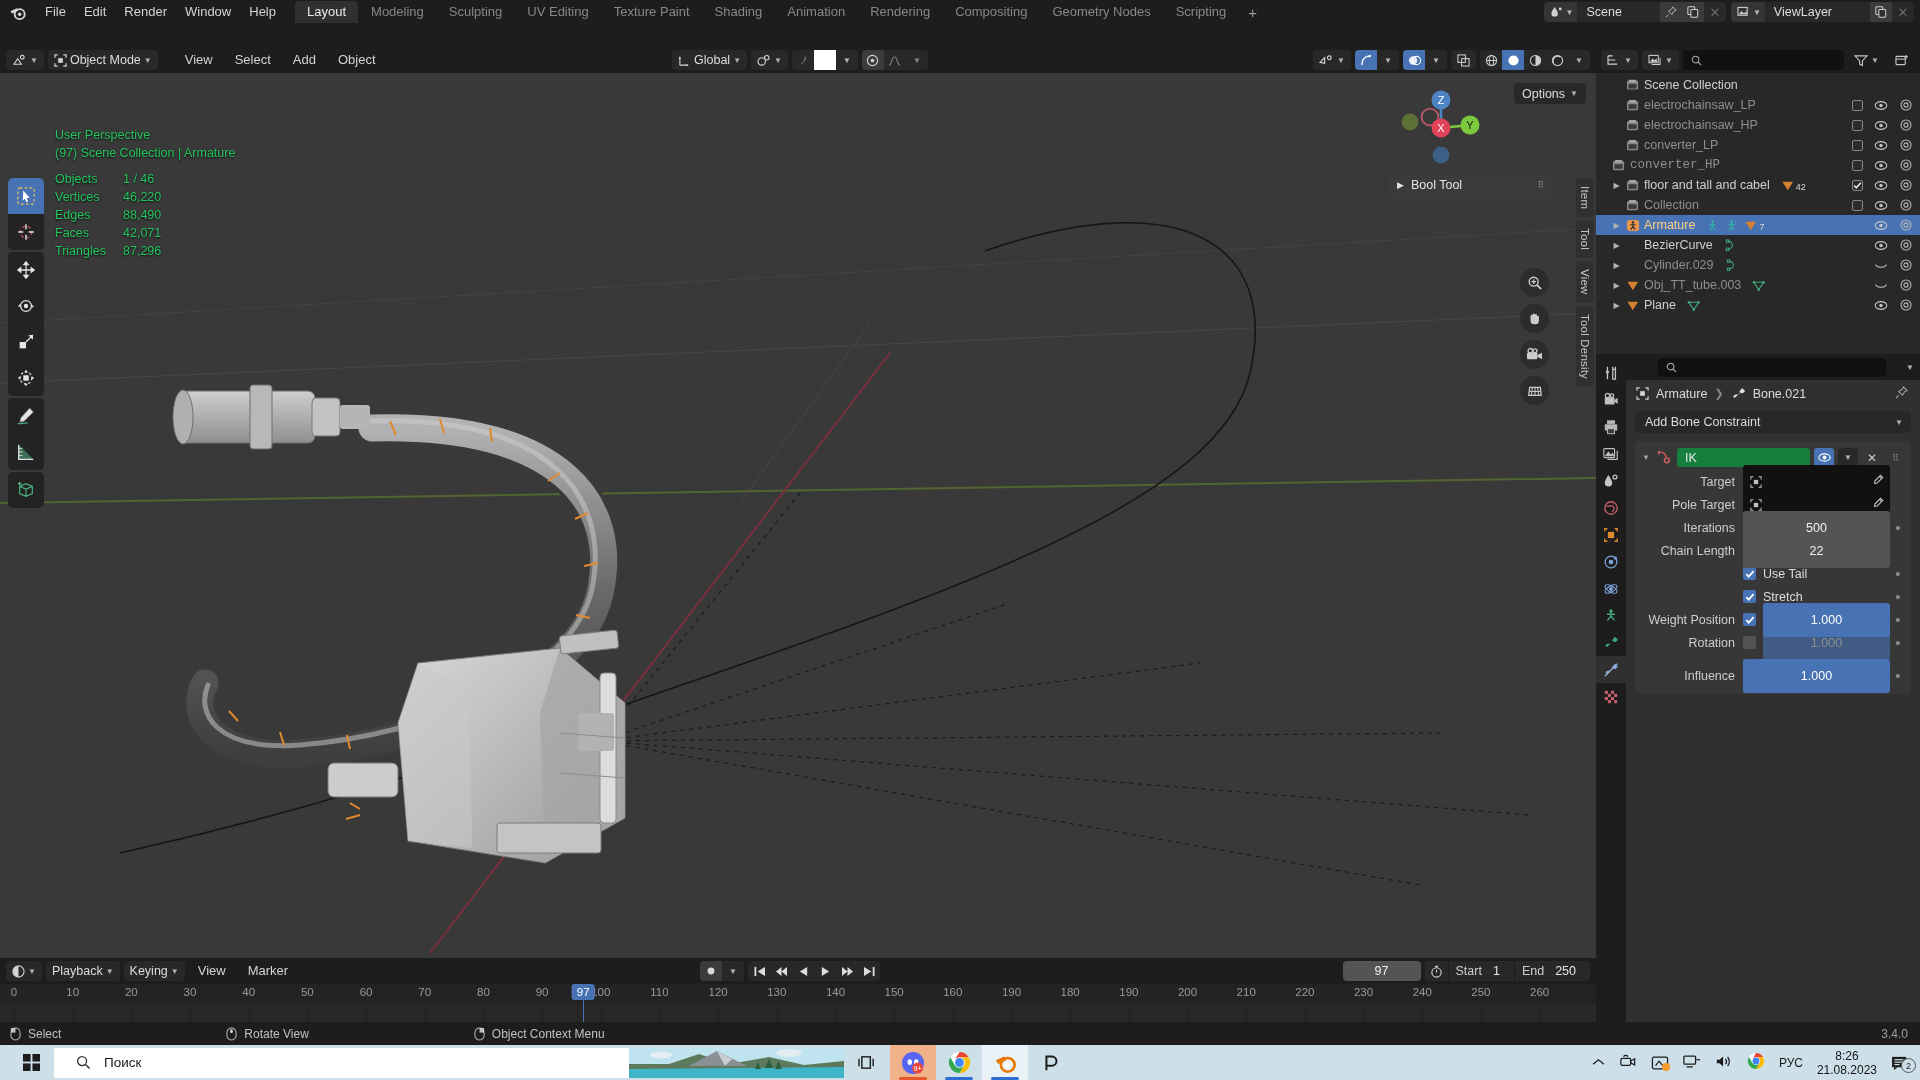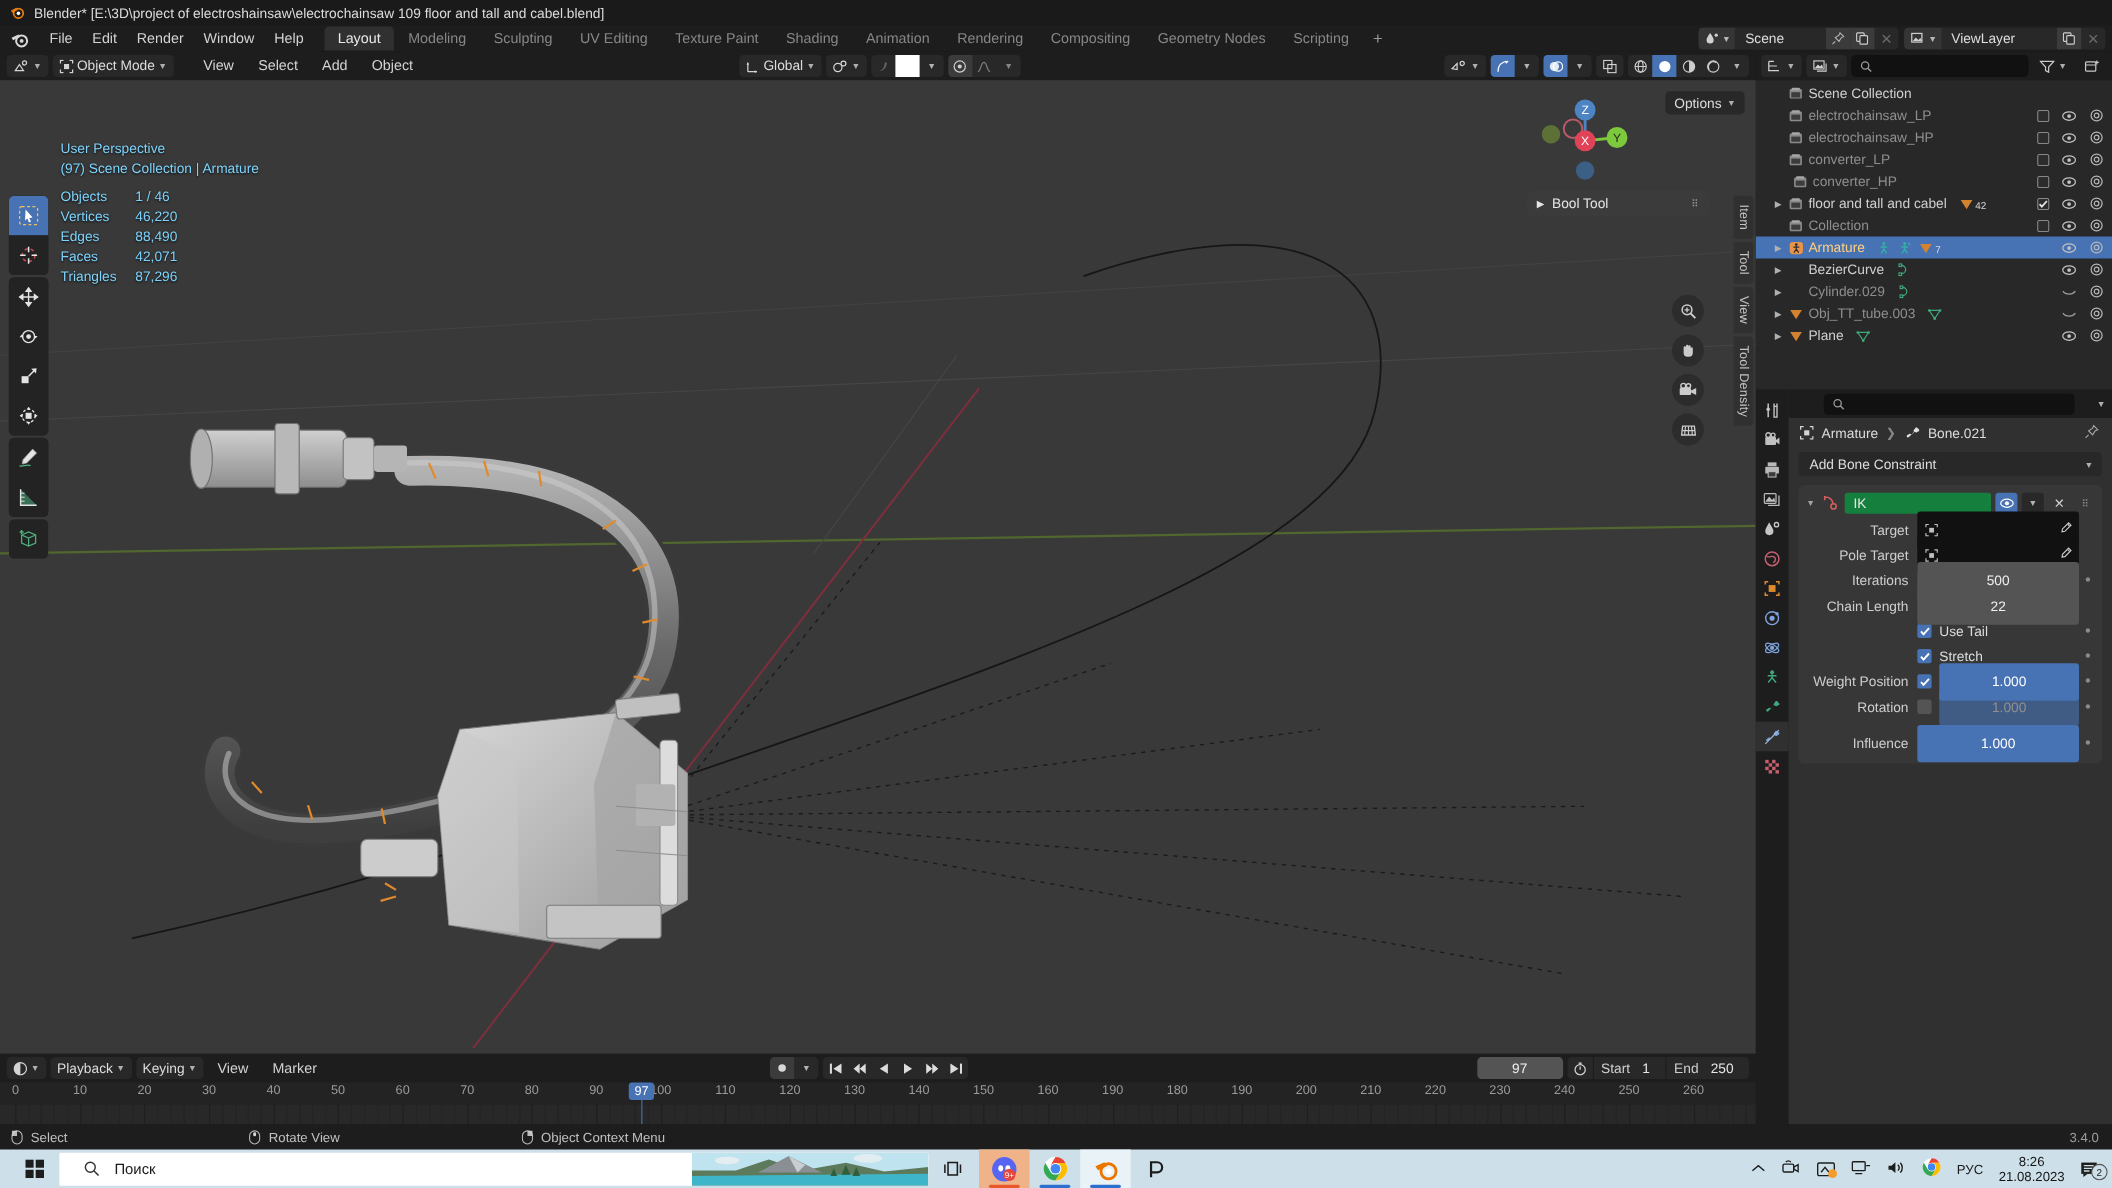--- a/index.html
+++ b/index.html
@@ -76,21 +76,21 @@
     width:22px; height:20px; display:flex; align-items:center; justify-content:center;
   }
   .seg > div.on { background:#4772b3; }
   .seg > div.on2 { background:#ffffff; }
   .vph-right { position:absolute; right:6px; display:flex; align-items:center; gap:4px; }
 
   
   .viewport { flex:1; position:relative; overflow:hidden; background:#393939; }
   .vp-canvas { position:absolute; inset:0; }
   .overlay-stats {
-    position:absolute; left:55px; top:53px; font-size:12.5px; color:#7dd3fc;
+    position:absolute; left:55px; top:53px; font-size:12.5px; color:#22c55e;
     line-height:18px; text-shadow:0 1px 2px rgba(0,0,0,.85); pointer-events:none;
   }
   .stat-row { display:flex;align-items:center; }
   .stat-k { width:68px; }
   .stat-v { }
   .stat-gap { height:8px; }
 
   .toolbar-left {
     position:absolute; left:8px; top:105px; width:36px;
     display:flex; flex-direction:column; gap:2px;
@@ -293,28 +293,20 @@
     position:absolute; right:-6px; bottom:-3px; width:15px; height:15px; border-radius:50%;
     border:1px solid #555; font-size:9px; display:flex; align-items:center; justify-content:center;
     background:#cde0ea; color:#1d1d1d;
   }
 </style>
 </head>
 <body>
 
 <div class="app">
 
-  <div class="winbar">
-    <svg class="blogo" viewBox="0 0 24 24">
-      <circle cx="14" cy="13" r="7" fill="none" stroke="#e87d0d" stroke-width="2.6"></circle>
-      <circle cx="14" cy="13" r="2.6" fill="#fff"></circle>
-      <path d="M3 9 L11 5 L13 8 L5 12 Z" fill="#e87d0d"></path>
-    </svg>
-    <span>Blender* [E:\3D\project of electroshainsaw\electrochainsaw 109 floor and tall and cabel.blend]</span>
-  </div>
 
   <div class="topbar">
     <svg class="blender-icon" viewBox="0 0 24 20">
       <circle cx="14" cy="12" r="6" fill="none" stroke="#d8d8d8" stroke-width="2.2"></circle>
       <circle cx="14" cy="12" r="2.1" fill="#d8d8d8"></circle>
       <path d="M3 8.5 L10.5 5 L12.2 7.8 L4.7 11.3 Z" fill="#d8d8d8"></path>
     </svg>
     <div class="menu-item">File</div>
     <div class="menu-item">Edit</div>
     <div class="menu-item">Render</div>
@@ -1132,21 +1124,21 @@
                 <svg width="14" height="11" viewBox="0 0 15 12">
                   <ellipse cx="7.5" cy="6" rx="6.3" ry="4.2" fill="none" stroke="#c2c2c2" stroke-width="1.2"></ellipse>
                   <circle cx="7.5" cy="6" r="1.9" fill="#c2c2c2"></circle>
                 </svg>
                 <svg width="14" height="12" viewBox="0 0 15 13">
                   <circle cx="7.5" cy="6.5" r="5.4" fill="none" stroke="#b8b8b8" stroke-width="1.2"></circle>
                   <circle cx="7.5" cy="6.5" r="2.3" fill="none" stroke="#b8b8b8" stroke-width="1.2"></circle>
                 </svg>
               </div>
             </div>
-            <div class="ol-row dim" style="padding-left: 18px;">
+            <div class="ol-row dim" style="padding-left: 0; font-family: Liberation Mono, monospace;">
               <div class="disc"></div>
               <div class="oicon">
                 <svg width="14" height="13" viewBox="0 0 15 14">
                   <rect x="1" y="2.5" width="12" height="9.5" rx="1.2" fill="#8a8a8a"></rect>
                   <rect x="3" y="1.2" width="8" height="2.6" rx=".8" fill="#a6a6a6"></rect>
                   <rect x="2.6" y="5.6" width="8.8" height="5" fill="#3c3c3c"></rect>
                 </svg>
               </div>
               <div class="ol-name">converter_HP</div>
               <div class="ol-ctrls">

